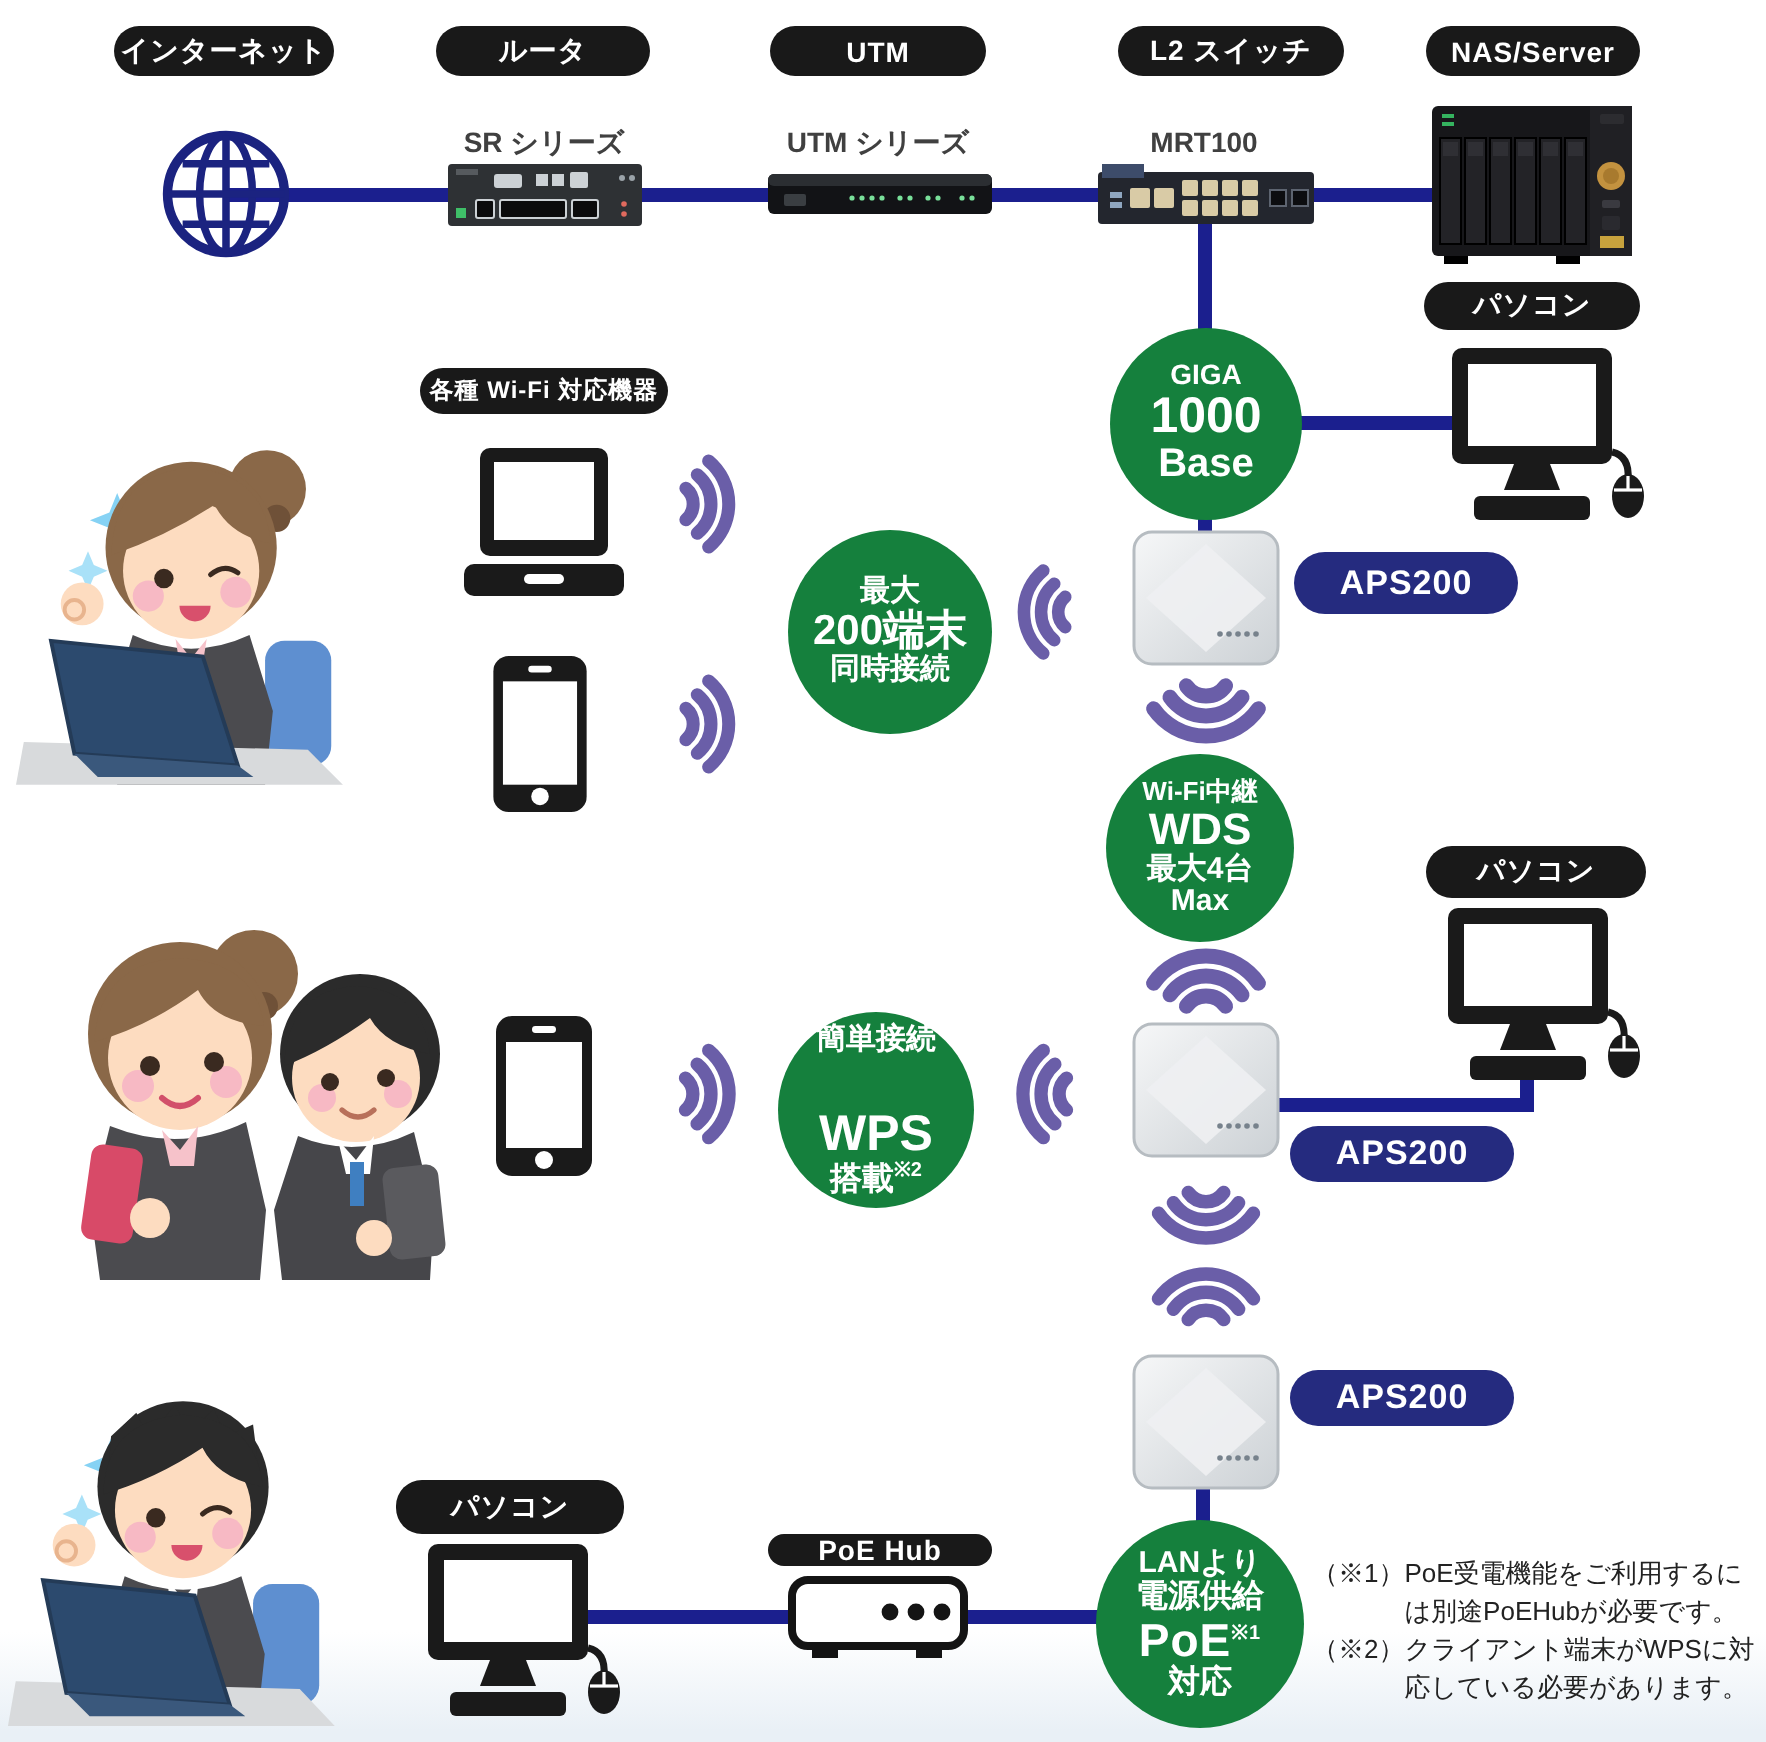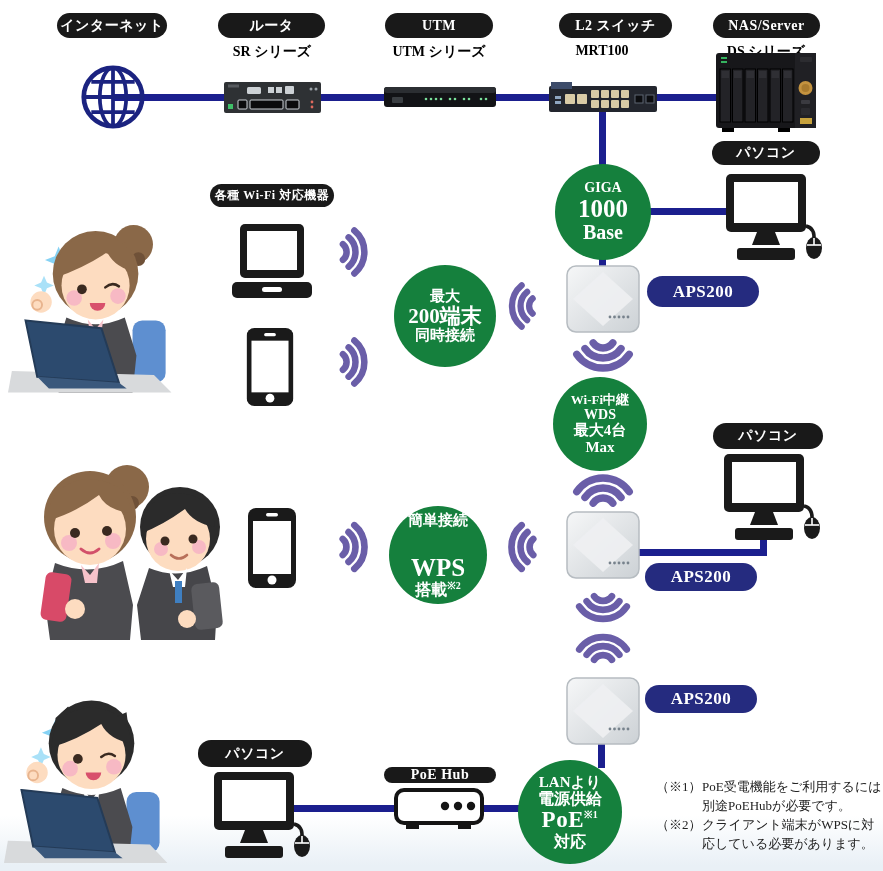--- a/index.html
+++ b/index.html
@@ -1,26 +1,26 @@
 <!DOCTYPE html>
 <html><head>
 <meta charset="utf-8">
 <style>
   html,body{margin:0;padding:0;background:#fff;}
   .canvas{
     position:relative;width:883px;height:871px;overflow:hidden;background:#ffffff;
-    font-family:Liberation Serif, serif;
+    font-family:Liberation Sans, sans-serif;
   }
   .abs{position:absolute;}
   .line{position:absolute;background:#1b1f8e;}
   .pill{
     position:absolute;background:#191919;color:#fff;font-weight:bold;font-size:14px;
     border-radius:13px;display:flex;align-items:center;justify-content:center;letter-spacing:.5px;
   }
-  .series{position:absolute;color:#000000;font-weight:bold;font-size:14px;text-align:center;}
+  .series{position:absolute;color:#404040;font-weight:bold;font-size:14px;text-align:center;margin-top:20px;}
   .cbadge{
     position:absolute;border-radius:50%;background:#15803d;color:#fff;font-weight:bold;
     display:flex;flex-direction:column;align-items:center;justify-content:center;text-align:center;line-height:1.08;
   }
   .c-xs{font-size:13px}
   .c-sm{font-size:15px}
   .c-md{font-size:16px}
   .c-lg{font-size:23px;letter-spacing:.5px}
   .c-note{font-size:10px;vertical-align:super}
   .aps{
@@ -255,21 +255,21 @@
   <svg class="abs" style="left:566px;top:265px;" width="74" height="68" viewBox="0 0 74 68">
       <use href="#sym-ap"></use>
     </svg>
   <div class="aps" style="left:647px;top:276px;width:112px;height:31px;">APS200</div>
   <svg class="abs" style="left:561px;top:336px;" width="84" height="42" viewBox="0 0 84 42">
       <use href="#sym-wave-v"></use>
     </svg>
 
   <div class="cbadge" style="left:553px;top:377px;width:94px;height:94px;">
     <div class="c-xs">Wi-Fi中継</div>
-    <div style="font-size:14px;">WDS</div>
+    <div style="font-size:22px;">WDS</div>
     <div class="c-sm">最大4台</div>
     <div class="c-sm">Max</div>
   </div>
 
   <div class="pill" style="left:713px;top:423px;width:110px;height:26px;">パソコン</div>
   <svg class="abs" style="left:722px;top:454px;" width="100" height="88" viewBox="0 0 100 88">
       <use href="#sym-desktop"></use>
     </svg>
 
   <svg class="abs flip-y" style="left:561px;top:468px;" width="84" height="42" viewBox="0 0 84 42">
@@ -301,21 +301,21 @@
     </svg>
   <svg class="abs flip-y" style="left:561px;top:628px;" width="84" height="38" viewBox="0 0 84 42">
       <use href="#sym-wave-v"></use>
     </svg>
 
   <svg class="abs" style="left:566px;top:677px;" width="74" height="68" viewBox="0 0 74 68">
       <use href="#sym-ap"></use>
     </svg>
   <div class="aps" style="left:645px;top:685px;width:112px;height:28px;">APS200</div>
 
-  <div class="cbadge" style="left:518px;top:760px;width:104px;height:104px;">
+  <div class="cbadge" style="left:548px;top:760px;width:104px;height:104px;">
     <div class="c-sm">LANより</div>
     <div class="c-md">電源供給</div>
     <div class="c-lg"><span>PoE</span><span class="c-note">※1</span></div>
     <div class="c-md">対応</div>
   </div>
 
   <div class="pill" style="left:384px;top:740px;width:112px;height:16px;margin-top:27px;">PoE Hub</div>
   <svg class="abs" style="left:394px;top:788px;" width="90" height="42" viewBox="0 0 90 42">
     <rect x="2" y="2" width="86" height="33" rx="8" fill="#fff" stroke="#141414" stroke-width="4"></rect>
     <circle cx="51" cy="18" r="4.2" fill="#141414"></circle>

